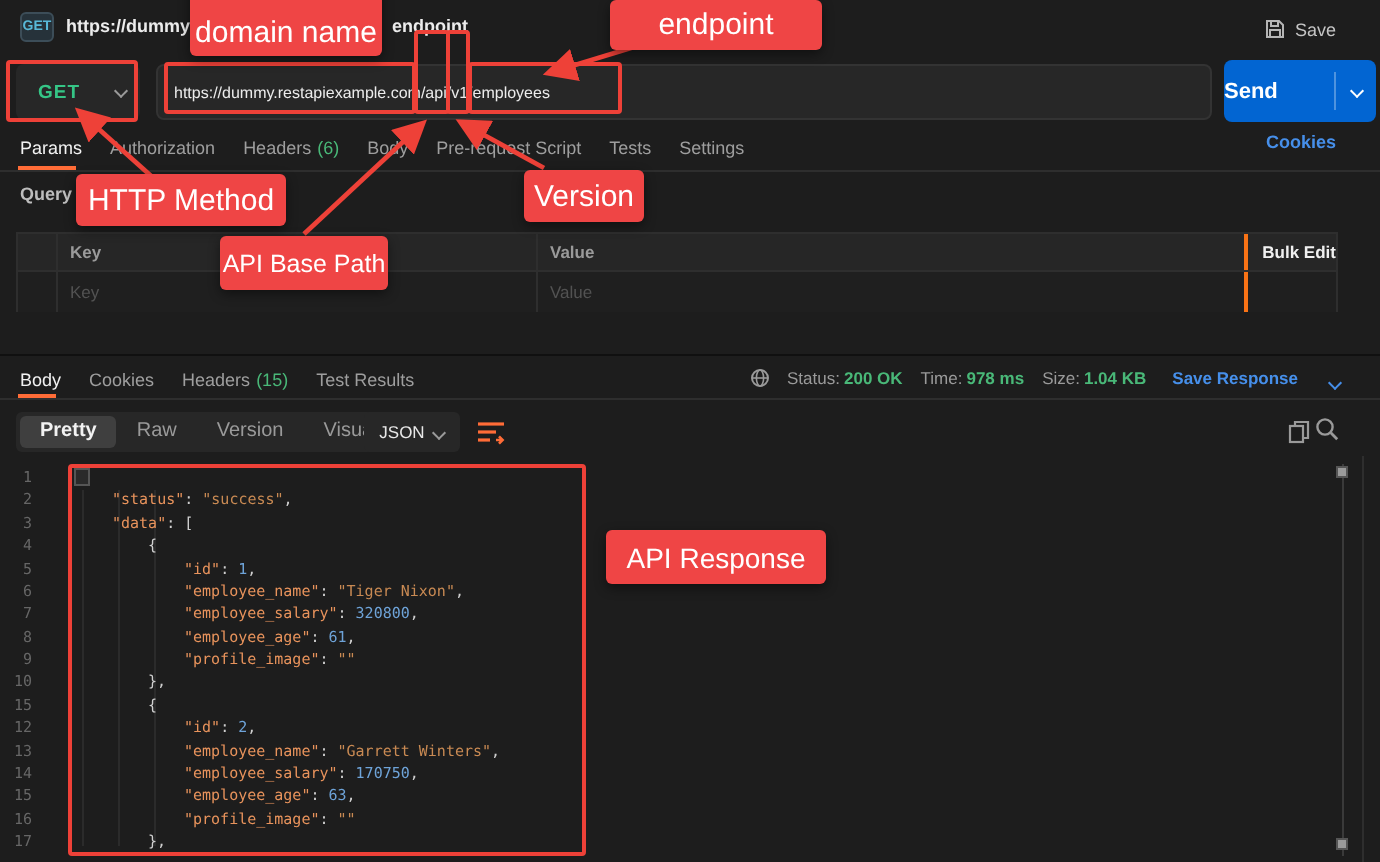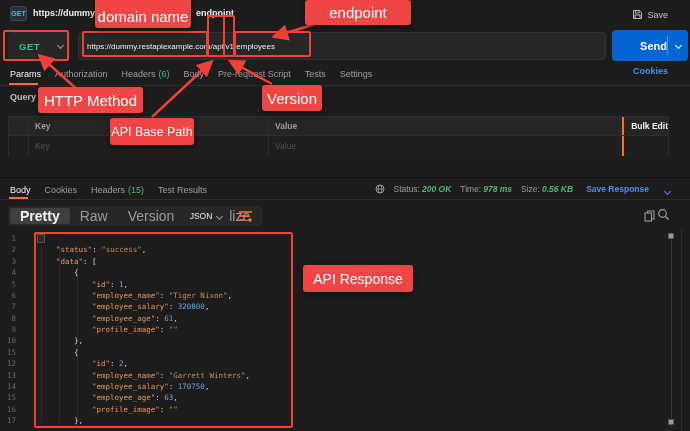--- a/index.html
+++ b/index.html
@@ -17,21 +17,21 @@
   .tab-title { top:8px; font-size:9px; font-weight:bold; color:#ececec; white-space:nowrap; }
   .save-btn { right:22px; top:7px; height:15px; display:flex; align-items:center; gap:4px; color:#c4c4c4; font-size:9px; }
 
   
   .method-dd { left:8px; top:32px; width:62px; height:28px; background:#272727; border-radius:4px; display:flex; align-items:center; }
   .method-txt { margin-left:11px; color:#35c586; font-weight:bold; font-size:9.5px; letter-spacing:.5px; }
   .chev { display:inline-block; width:5px; height:5px; border-right:1.4px solid #9a9a9a; border-bottom:1.4px solid #9a9a9a; transform:rotate(45deg); }
   .method-dd .chev { position:absolute; left:50px; top:11px; }
   .url-input { left:78px; top:32px; width:528px; height:28px; background:#272727; border:1px solid #333; border-radius:4px; display:flex; align-items:center; font-size:8px; color:#ececec; padding-left:8px; white-space:nowrap; }
   .send-btn { left:612px; top:30px; width:76px; height:31px; background:#0265d2; border-radius:4px; display:flex; align-items:center; color:#fff; }
-  .send-label { flex:1; text-align:right; font-weight:bold; font-size:11px; }
+  .send-label { flex:1; text-align:left; font-weight:bold; font-size:11px; }
   .send-sep { width:1px; height:19px; background:rgba(255,255,255,.3); }
   .send-caret { width:20px; display:flex; justify-content:center; }
   .send-caret .chev { border-color:#fff; }
 
   
   .req-tabs { left:10px; top:62px; height:23px; display:flex; gap:14px; align-items:center; font-size:9px; color:#9e9e9e; }
   .tabs-border { left:0; top:85px; width:690px; height:1px; background:#2e2e2e; }
   .tab-active { color:#f2f2f2; }
   .count-green { color:#49b878; margin-left:3px; }
   .underline { position:absolute; height:2px; background:#ff6c37; }
@@ -50,27 +50,27 @@
   .hdr-txt { font-size:8.5px; color:#9a9a9a; font-weight:bold; }
   .bulk-txt { font-size:8.5px; color:#f0f0f0; font-weight:bold; }
   .ph-txt { font-size:8.5px; color:#525252; }
 
   .sect-divider { left:0; top:177px; width:690px; height:1px; background:#101010; }
 
   
   .resp-tabs { left:10px; top:181px; height:18px; display:flex; gap:14px; align-items:center; font-size:9px; color:#9e9e9e; }
   .resp-border { left:0; top:199px; width:690px; height:1px; background:#2e2e2e; }
   .resp-meta { right:20px; top:182px; height:14px; display:flex; align-items:center; gap:9px; font-size:8.5px; color:#9a9a9a; }
-  .meta-val { color:#49b878; font-weight:bold; margin-left:2px;font-style:italic; }
+  .meta-val { color:#49b878; font-weight:bold; margin-left:2px; }
   .save-resp { color:#468fea; font-weight:bold; display:flex; align-items:flex-end; gap:16px; margin-left:4px; }
   .save-resp .chev { border-color:#468fea; }
 
   
   .viewbar { left:8px; top:206px; height:20px; display:flex; align-items:center; background:#272727; border-radius:3px; padding:0 2px; }
-  .vtab { font-size:14px; color:#9a9a9a; padding:0 10px; height:16px; line-height:16px; border-radius:3px; }
+  .vtab { font-size:10px; color:#9a9a9a; padding:0 10px; height:16px; line-height:16px; border-radius:3px; }
   .vtab.active { background:#3f3f3f; color:#f2f2f2; font-weight:bold; }
   .fmt-dd { left:182px; top:206px; width:48px; height:20px; background:#272727; border-radius:3px; display:flex; align-items:center; justify-content:center; gap:5px; font-size:8.5px; color:#e8e8e8; }
   .wrap-icon { left:237px; top:209px; }
   .copy-icon { left:644px; top:210px; }
   .search-icon { left:657px; top:208px; }
 
   
   .gutter { left:0; top:233px; width:16px; text-align:right; }
   .codewrap { left:38px; top:233px; }
   .ln { height:11.38px; line-height:11.38px; font-family:"DejaVu Sans Mono", monospace; font-size:7.5px; color:#666; }
@@ -178,21 +178,21 @@
 <div class="abs resp-border"></div>
 
 <div class="abs resp-meta">
   <svg width="10" height="10" viewBox="0 0 10 10">
       <circle cx="5" cy="5" r="4" fill="none" stroke="#9a9a9a" stroke-width="1"></circle>
       <ellipse cx="5" cy="5" rx="1.8" ry="4" fill="none" stroke="#9a9a9a" stroke-width="0.8"></ellipse>
       <line x1="1" y1="5" x2="9" y2="5" stroke="#9a9a9a" stroke-width="0.8"></line>
     </svg>
   <span><span>Status:</span><span class="meta-val">200 OK</span></span>
   <span><span>Time:</span><span class="meta-val">978 ms</span></span>
-  <span><span>Size:</span><span class="meta-val">0.56 KB</span></span>
+  <span><span>Size:</span><span class="meta-val">1.04 KB</span></span>
   <span class="save-resp">
       <span>Save Response</span>
       <span class="chev"></span>
     </span>
 </div>
 
 <div class="abs viewbar">
   <span class="vtab active">Pretty</span>
   <span class="vtab">Raw</span>
   <span class="vtab">Version</span>

